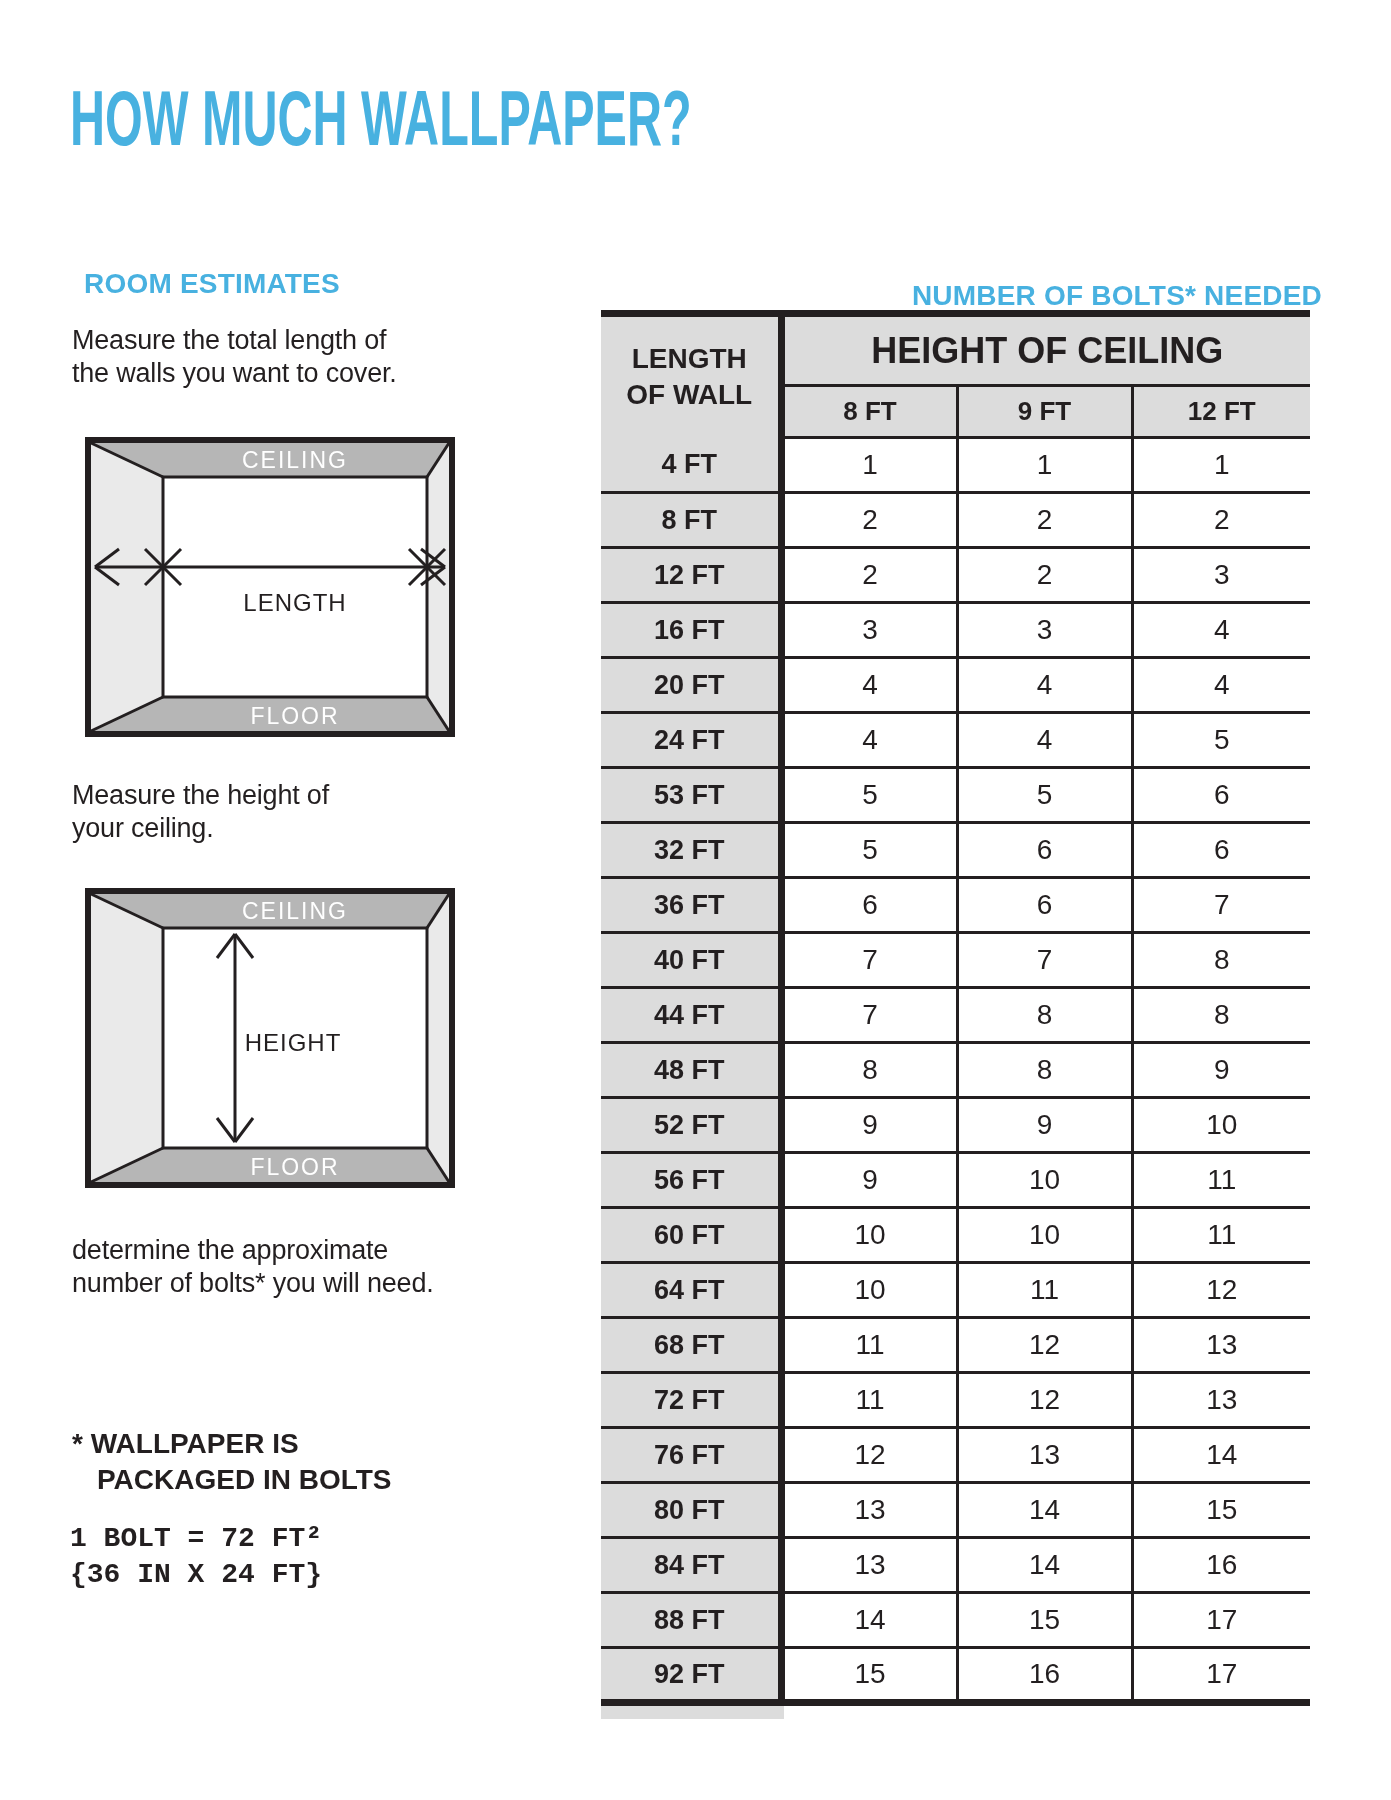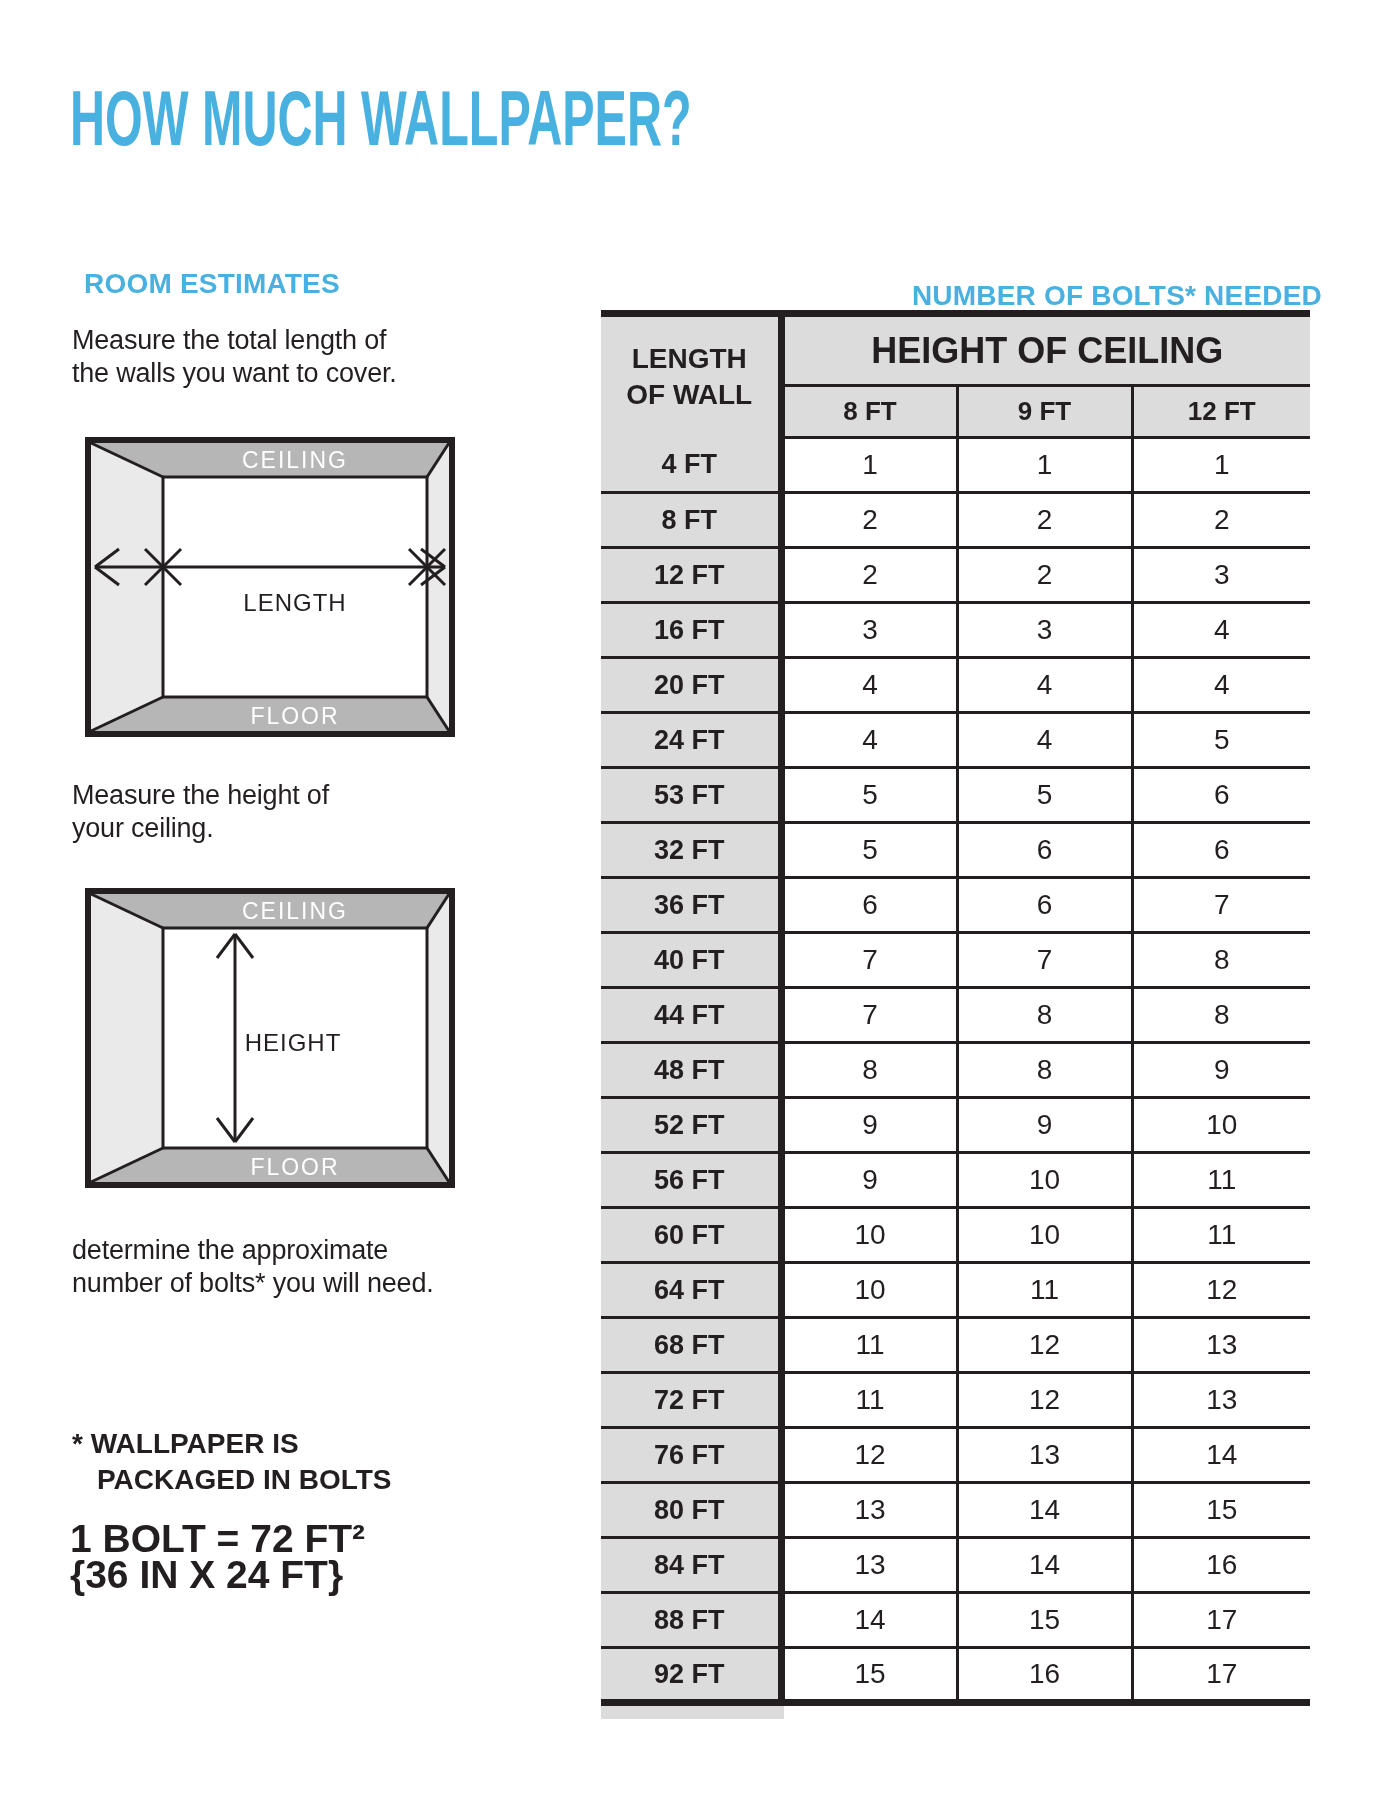--- a/index.html
+++ b/index.html
@@ -44,21 +44,21 @@
   #para-length{left:72px;top:324px;}
   #para-height{left:72px;top:779px;}
   #para-chart{left:72px;top:1234px;}
   .footnote{
     position:absolute;left:72px;top:1426px;margin:0;
     font-size:28px;font-weight:700;line-height:36px;
   }
   .footnote .line2{padding-left:25px;}
   .bolt-spec{
     position:absolute;left:70px;top:1521px;margin:0;
-    font-size:39px;font-weight:700;line-height:36px;
+    font-size:28px;font-weight:700;line-height:36px;font-family:Liberation Mono, monospace;
   }
   .diagram{position:absolute;left:85px;width:370px;height:300px;}
   #diagram-length{top:437px;}
   #diagram-height{top:888px;}
   .diagram text{
     font-family:"Liberation Sans","DejaVu Sans",sans-serif;
   }
   .diagram .plane-label{fill:#ffffff;font-size:23px;letter-spacing:2px;}
   .diagram .measure-label{fill:var(--ink);font-size:24px;letter-spacing:1px;}
 

